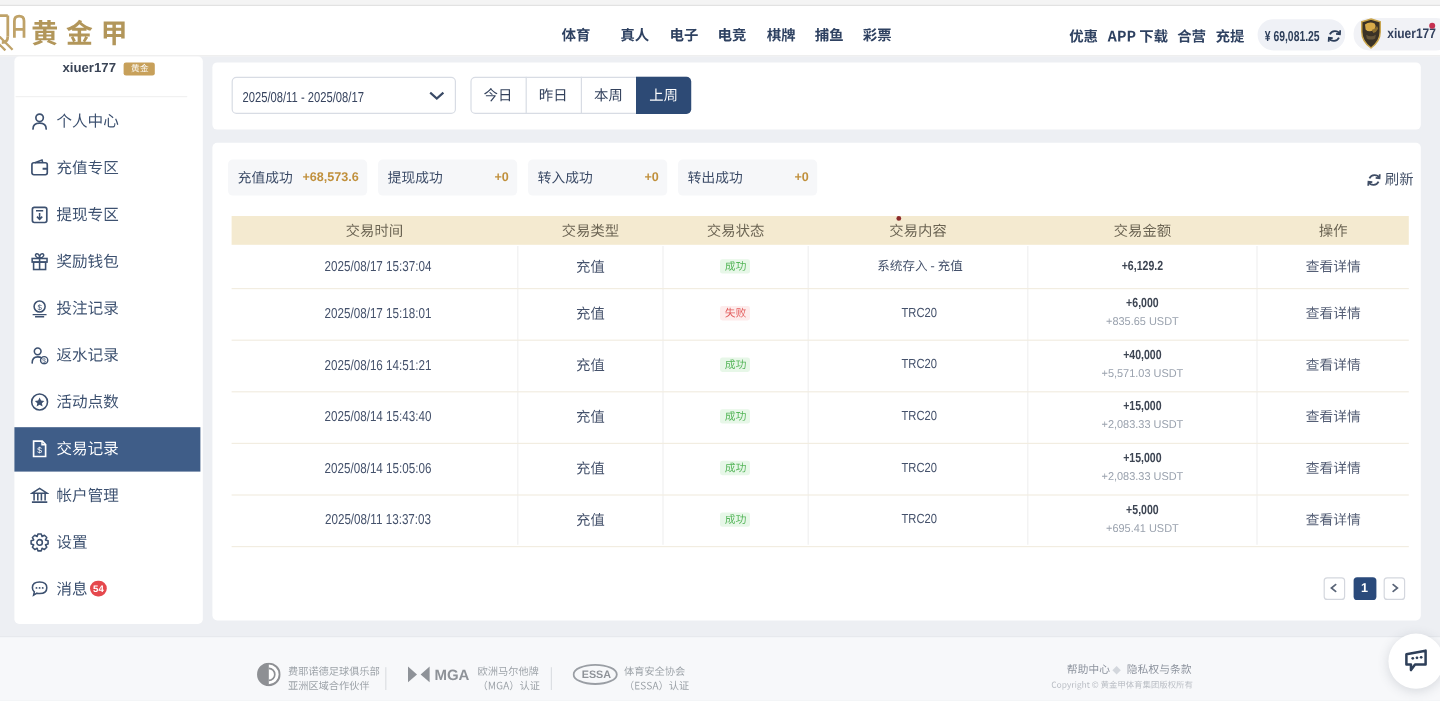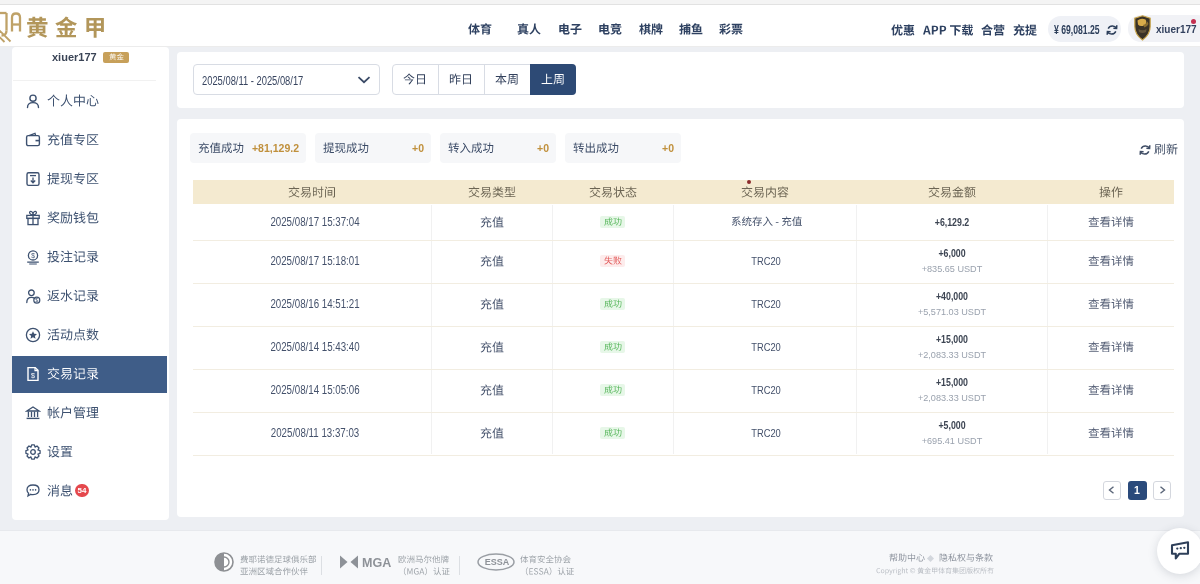--- a/index.html
+++ b/index.html
@@ -253,21 +253,21 @@
       <use href="#t26" fill="#33415c"></use>
     </svg>
 <svg style="position:absolute;left:541.0px;top:73.1px;overflow:visible" width="24.0" height="12.7" viewBox="0 0 24.0 12.7">
       <use href="#t27" fill="#fff"></use>
     </svg>
 <div style="position:absolute;left:177px;top:119px;width:1007px;height:398px;background:#fff;border-radius:4px"></div>
 <div style="position:absolute;left:190px;top:133px;width:116px;height:30px;background:#f6f7f9;border-radius:4px"></div>
 <svg style="position:absolute;left:197.5px;top:141.9px;overflow:visible" width="46.0" height="12.2" viewBox="0 0 46.0 12.2">
       <use href="#t28" fill="#3a4a66"></use>
     </svg>
-<div style="position:absolute;left:99.0px;width:200px;text-align:right;top:140.9px;font-size:10.5px;font-weight:700;color:#c0903c;line-height:15.1px;white-space:nowrap">+81,129.2</div>
+<div style="position:absolute;left:99.0px;width:200px;text-align:right;top:140.9px;font-size:10.5px;font-weight:700;color:#c0903c;line-height:15.1px;white-space:nowrap">+68,573.6</div>
 <div style="position:absolute;left:315px;top:133px;width:116px;height:30px;background:#f6f7f9;border-radius:4px"></div>
 <svg style="position:absolute;left:322.5px;top:141.9px;overflow:visible" width="46.0" height="12.2" viewBox="0 0 46.0 12.2">
       <use href="#t29" fill="#3a4a66"></use>
     </svg>
 <div style="position:absolute;left:224.0px;width:200px;text-align:right;top:140.9px;font-size:10.5px;font-weight:700;color:#c0903c;line-height:15.1px;white-space:nowrap">+0</div>
 <div style="position:absolute;left:440px;top:133px;width:116px;height:30px;background:#f6f7f9;border-radius:4px"></div>
 <svg style="position:absolute;left:447.5px;top:141.9px;overflow:visible" width="46.0" height="12.2" viewBox="0 0 46.0 12.2">
       <use href="#t30" fill="#3a4a66"></use>
     </svg>
 <div style="position:absolute;left:349.0px;width:200px;text-align:right;top:140.9px;font-size:10.5px;font-weight:700;color:#c0903c;line-height:15.1px;white-space:nowrap">+0</div>

